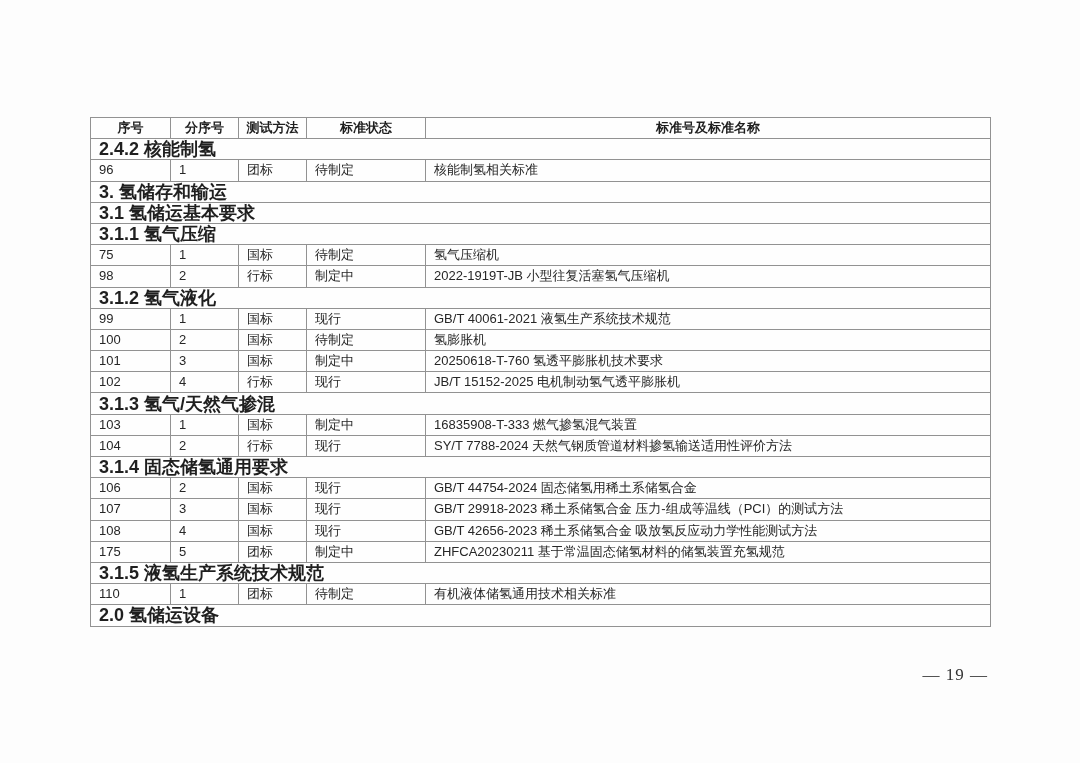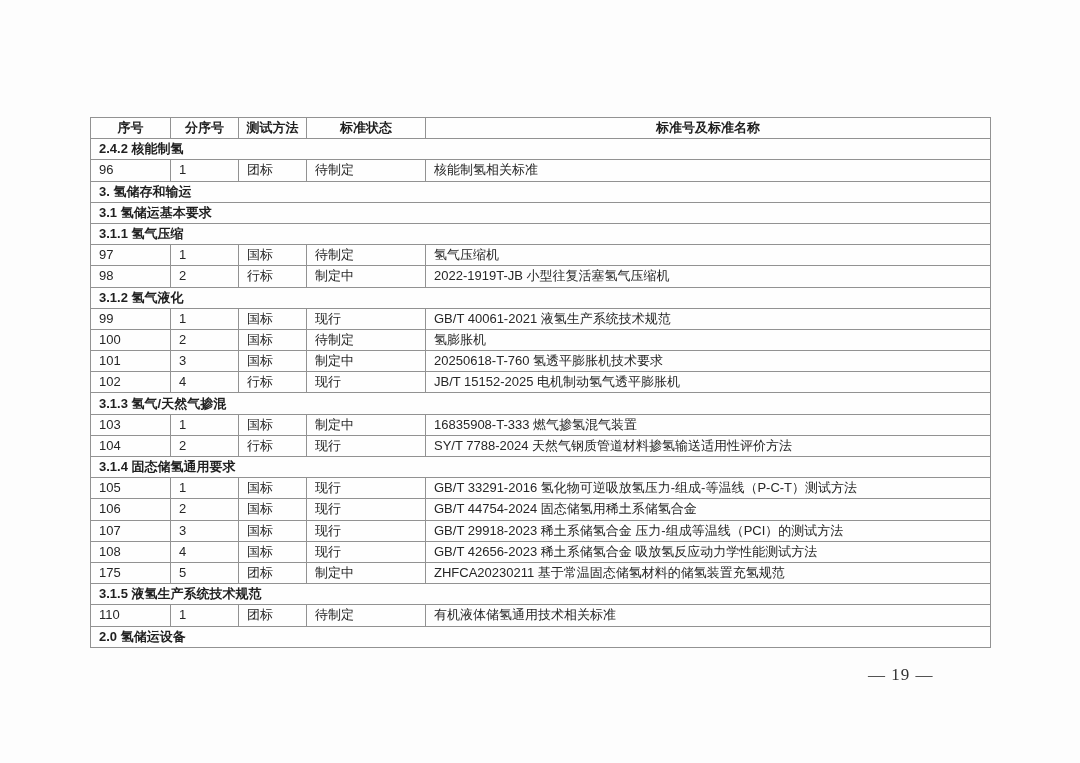--- a/index.html
+++ b/index.html
@@ -46,30 +46,30 @@
     vertical-align: middle;
   }
   table.standards th {
     font-weight: bold;
     text-align: center;
     padding: 0;
     color: #1f1f1f;
   }
   table.standards td.section-cell {
     font-weight: bold;
-    font-size: 13px;
+    font-size: 18px;
     color: #1f1f1f;
     margin-left: 23px;
   }
   .page-number {
     position: absolute;
     left: 868px;
     top: 665px;
     width: 120px;
-    text-align: left;
+    text-align: right;
     font-family: "Liberation Serif", "DejaVu Serif", serif;
     font-size: 17px;
     color: #333333;
     letter-spacing: 1px;
   }
 </style>
 </head>
 <body>
 
 <div class="page">
@@ -105,21 +105,21 @@
           <tr>
             <td colspan="5" class="section-cell">3.  氢储存和输运</td>
           </tr>
           <tr>
             <td colspan="5" class="section-cell">3.1  氢储运基本要求</td>
           </tr>
           <tr>
             <td colspan="5" class="section-cell">3.1.1  氢气压缩</td>
           </tr>
           <tr>
-            <td>97</td>
+            <td>75</td>
             <td>1</td>
             <td>国标</td>
             <td>待制定</td>
             <td>氢气压缩机</td>
           </tr>
           <tr>
             <td>98</td>
             <td>2</td>
             <td>行标</td>
             <td>制定中</td>
@@ -168,27 +168,20 @@
           </tr>
           <tr>
             <td>104</td>
             <td>2</td>
             <td>行标</td>
             <td>现行</td>
             <td>SY/T 7788-2024  天然气钢质管道材料掺氢输送适用性评价方法</td>
           </tr>
           <tr>
             <td colspan="5" class="section-cell">3.1.4  固态储氢通用要求</td>
-          </tr>
-          <tr>
-            <td>105</td>
-            <td>1</td>
-            <td>国标</td>
-            <td>现行</td>
-            <td>GB/T 33291-2016  氢化物可逆吸放氢压力-组成-等温线（P-C-T）测试方法</td>
           </tr>
           <tr>
             <td>106</td>
             <td>2</td>
             <td>国标</td>
             <td>现行</td>
             <td>GB/T 44754-2024 固态储氢用稀土系储氢合金</td>
           </tr>
           <tr>
             <td>107</td>

